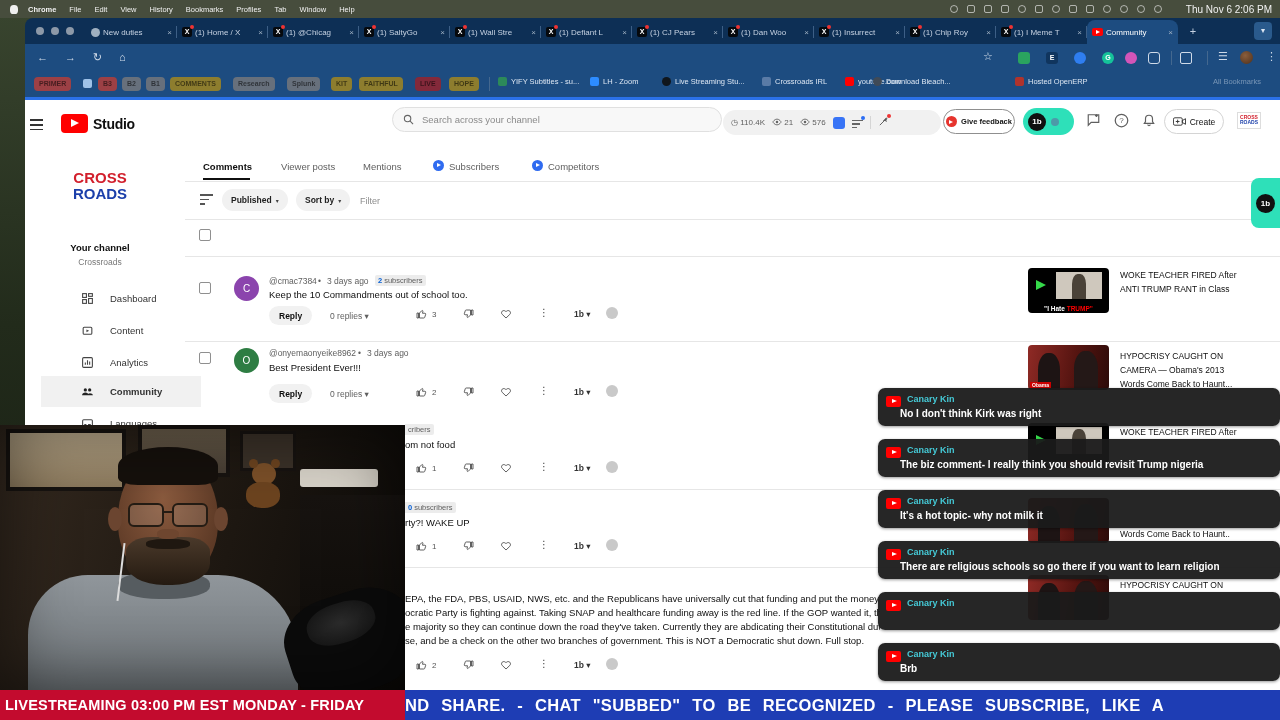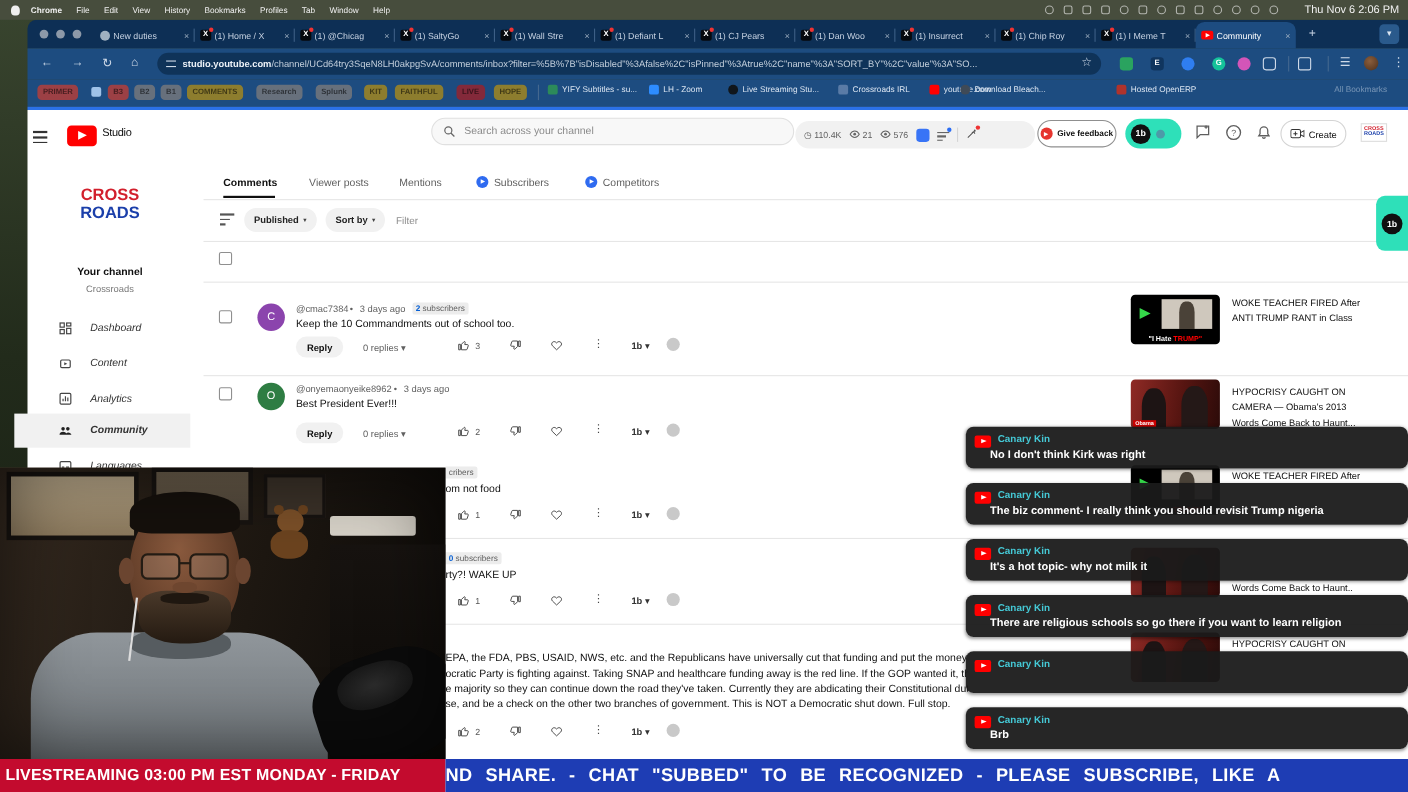--- a/index.html
+++ b/index.html
@@ -65,21 +65,21 @@
   .bm { position:absolute; top:5px; display:flex; align-items:center; gap:4px; color:#dce6f2; font-size:7.5px; }
   .bmico { width:9px; height:9px; border-radius:2px; flex:0 0 auto; }
   .bluebar { position:absolute; left:25px; top:97px; right:0; height:3px; background:#2b71e8; z-index:2; }
 
   
   .studio { position:absolute; left:25px; top:100px; right:0; bottom:0; background:#fff; z-index:1; }
   .burger span { display:block; width:13px; height:1.8px; background:#333; margin-bottom:3px; }
   .ytlogo { position:absolute; left:61px; top:114px; width:27px; height:19px; background:#f00; border-radius:4px; }
   .ytlogo:after { content:""; position:absolute; left:10px; top:5px; border-left:8px solid #fff;
                   border-top:4.5px solid transparent; border-bottom:4.5px solid transparent; }
-  .studio-word { position:absolute; left:93px; top:116px; font-size:10px; font-weight:normal; color:#0f0f0f; letter-spacing:-.3px; }
+  .studio-word { position:absolute; left:93px; top:116px; font-size:14px; font-weight:bold; color:#0f0f0f; letter-spacing:-.3px; }
   .searchpill { position:absolute; left:392px; top:107px; width:330px; height:25px; background:#f8f8f8;
                 border:1px solid #e0e0e0; border-radius:13px; display:flex; align-items:center; padding:0 10px; gap:8px; }
   .searchpill .ph { font-size:9.5px; color:#8a8a8a; }
   .statspill { position:absolute; left:723px; top:110px; width:218px; height:25px; background:#f1f1f1; border-radius:13px;
                display:flex; align-items:center; padding:0 8px; gap:7px; font-size:8px; color:#5f5f5f; }
   .viq { width:12px; height:12px; background:#3874f6; border-radius:3px; position:relative; }
   .listico { width:11px; height:10px; position:relative; }
   .listico i { display:block; height:1.5px; background:#666; margin-top:2px; }
   .bdot { position:absolute; right:-2px; top:-2px; width:4px; height:4px; background:#2b6df4; border-radius:50%; }
   .rdot { position:absolute; right:-2px; top:-2px; width:4px; height:4px; background:#e33; border-radius:50%; }
@@ -102,21 +102,21 @@
   .chavatar { position:absolute; left:1237px; top:112px; width:24px; height:17px; background:#fff; border:1px solid #ddd;
               text-align:center; line-height:1; padding-top:2px; }
   .chavatar .r1 { font-size:5px; font-weight:bold; color:#d21f2c; display:block; }
   .chavatar .r2 { font-size:5px; font-weight:bold; color:#1b3faa; display:block; }
 
   
   .sblogo { position:absolute; left:25px; top:170px; width:150px; text-align:center; font-weight:bold; font-size:15px; line-height:16px; }
   .sblogo .l1 { color:#d21f2c; } .sblogo .l2 { color:#1b3faa; }
   .yourch { position:absolute; left:25px; top:242px; width:150px; text-align:center; font-size:9.5px; font-weight:bold; color:#0f0f0f; }
   .chname { position:absolute; left:25px; top:257px; width:150px; text-align:center; font-size:8.5px; color:#777; }
-  .sbitem { position:absolute; left:13px; width:160px; height:31px; display:flex; align-items:center; padding-left:40px; gap:16px;font-style:italic; }
+  .sbitem { position:absolute; left:41px; width:160px; height:31px; display:flex; align-items:center; padding-left:40px; gap:16px; }
   .sbitem.active { background:#f1f1f1; }
   .sbitem .lbl { font-size:9.5px; color:#333; }
   .sbico { width:13px; height:13px; flex:0 0 auto; }
 
   
   .ctab { position:absolute; top:161px; font-size:9.5px; color:#606060; }
   .ctab.active { color:#0f0f0f; font-weight:bold; }
   .ctabico { position:absolute; top:160px; width:11px; height:11px; border-radius:50%; background:#2f6bf0; }
   .ctabico:after { content:""; position:absolute; left:4px; top:3px; border-left:4px solid #fff;
                    border-top:2.5px solid transparent; border-bottom:2.5px solid transparent; }
@@ -299,27 +299,20 @@
     </div>
   <div class="newtab">+</div>
   <div class="tabchev">▾</div>
 </div>
 
 <div class="toolbar">
   <span class="navico" style="left:12px">←</span>
   <span class="navico" style="left:40px">→</span>
   <span class="navico" style="left:68px">↻</span>
   <span class="navico" style="left:94px">⌂</span>
-  <div class="urlpill">
-    <span class="tuneico">
-        <i style="top:1px"></i>
-        <i style="top:6px"></i>
-      </span>
-    <span class="urltext"><b>studio.youtube.com</b><span>/channel/UCd64try3SqeN8LH0akpgSvA/comments/inbox?filter=%5B%7B"isDisabled"%3Afalse%2C"isPinned"%3Atrue%2C"name"%3A"SORT_BY"%2C"value"%3A"SO...</span></span>
-  </div>
   <span class="navico" style="left:958px;top:6px">☆</span>
   <span class="extico" style="left:993px;background:#2aa35f"></span>
   <span class="extico" style="left:1021px;background:#10355e">E</span>
   <span class="extico" style="left:1049px;background:#2f7ef0;border-radius:50%"></span>
   <span class="extico" style="left:1077px;background:#15c39a;border-radius:50%">G</span>
   <span class="extico" style="left:1100px;background:#d355b8;border-radius:50%"></span>
   <span class="extico" style="left:1123px;border:1.5px solid #cfdae8"></span>
   <span class="tdiv" style="left:1146px"></span>
   <span class="extico" style="left:1155px;border:1.5px solid #cfdae8;border-radius:2px"></span>
   <span class="tdiv" style="left:1182px"></span>

